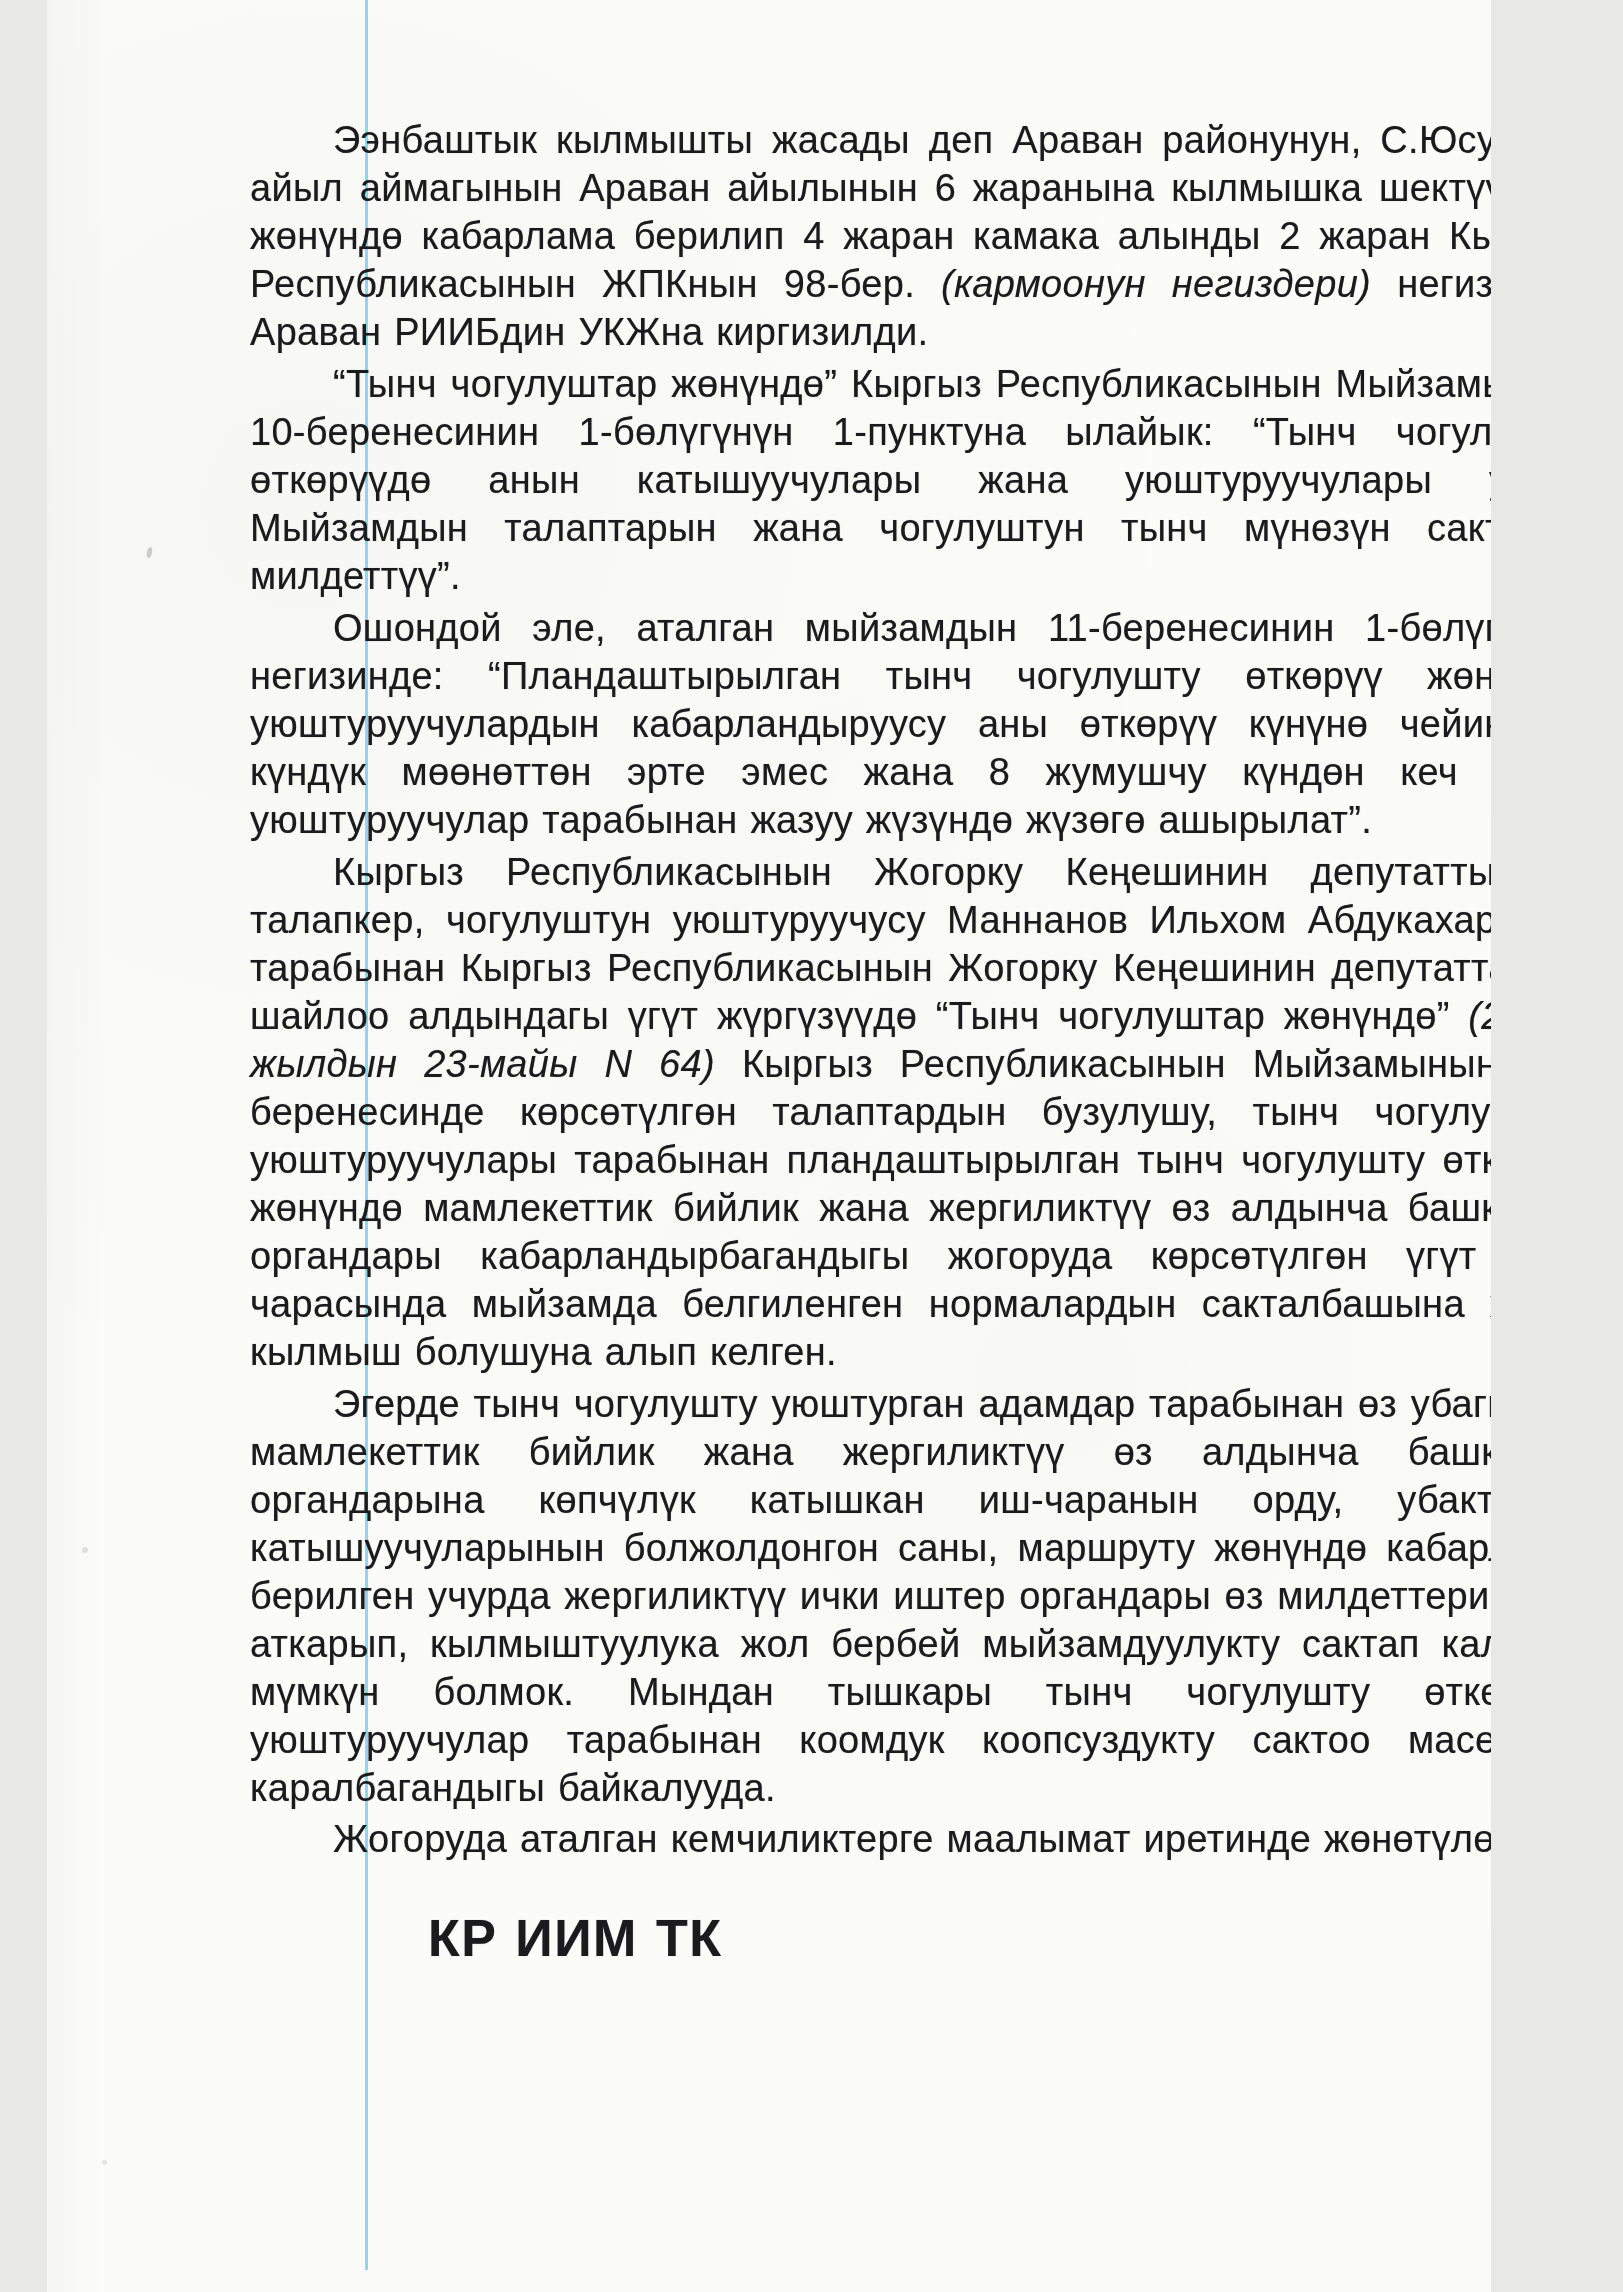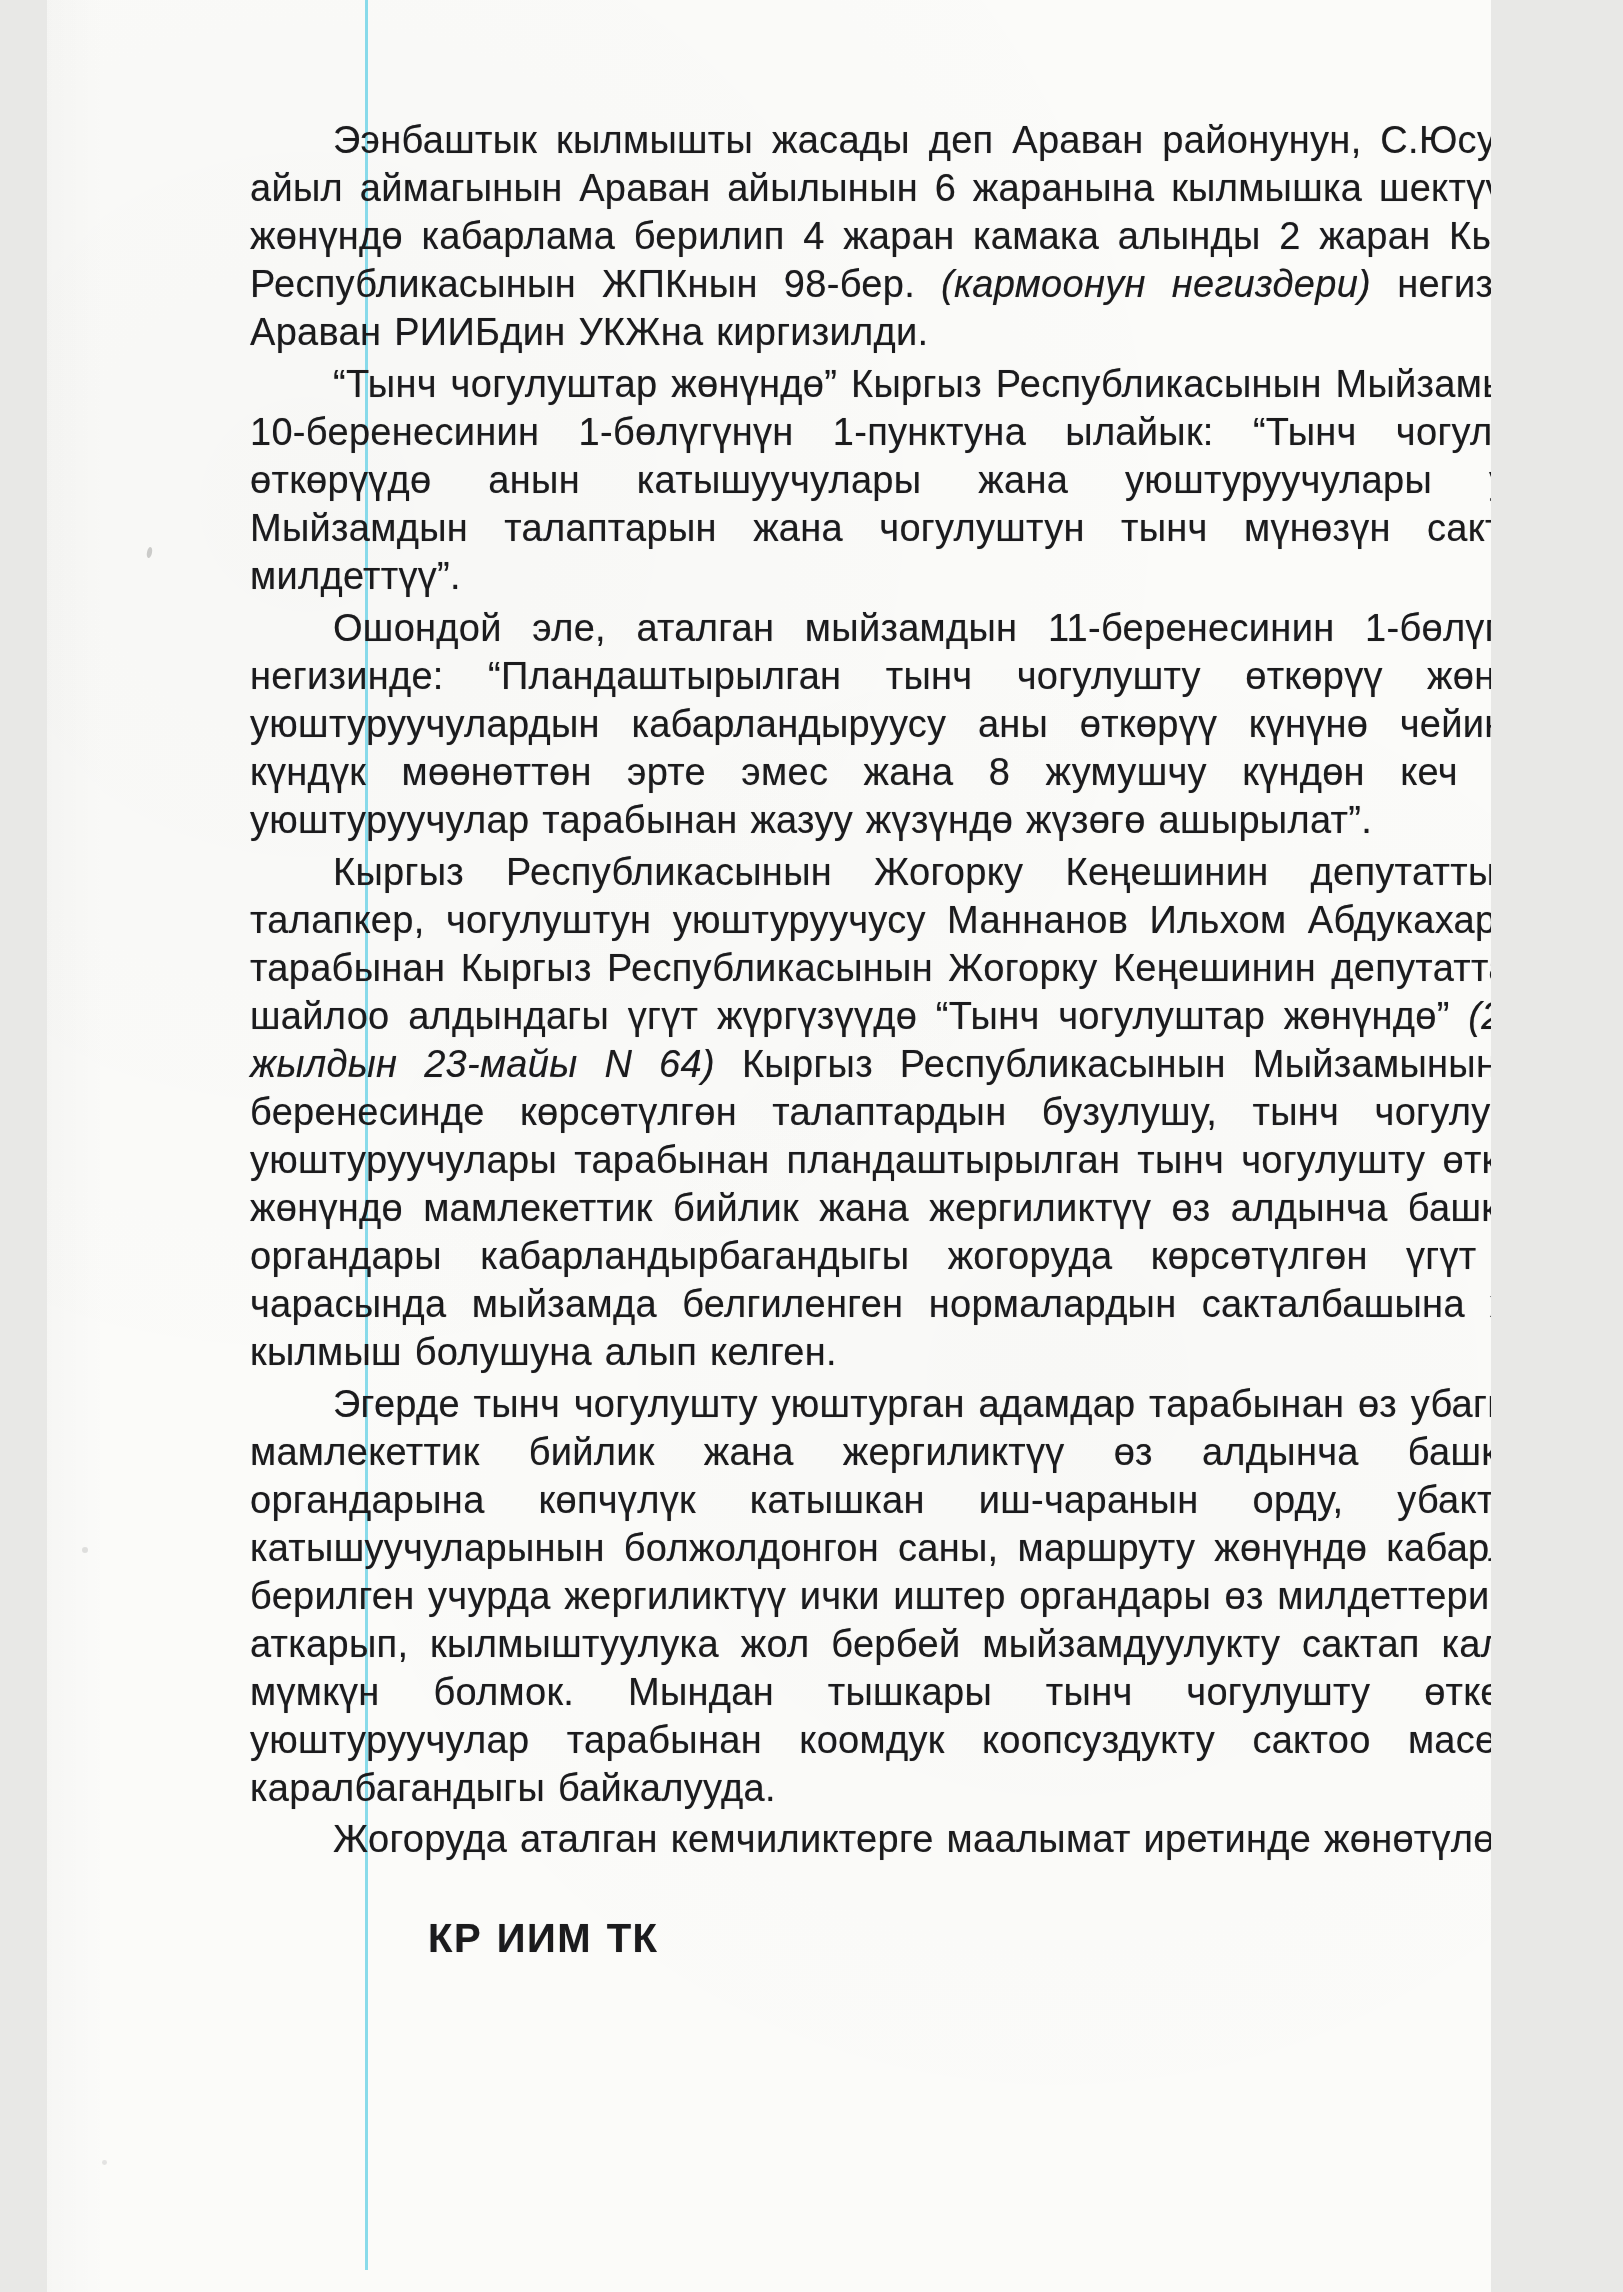--- a/index.html
+++ b/index.html
@@ -50,21 +50,21 @@
     margin: 0 0 3.9px 0;
     text-indent: 83px;
   }
   .it {
     font-style: italic;
   }
   .signature {
     margin-top: 51px;
     margin-left: 178px;
     font-weight: bold;
-    font-size: 40px;
+    font-size: 52px;
     letter-spacing: 1.5px;
     text-align: left;
     text-indent: 0;
   }
   
   .speck {
     position: absolute;
     background: rgba(120,120,118,0.35);
     border-radius: 50%;
     z-index: 0;

